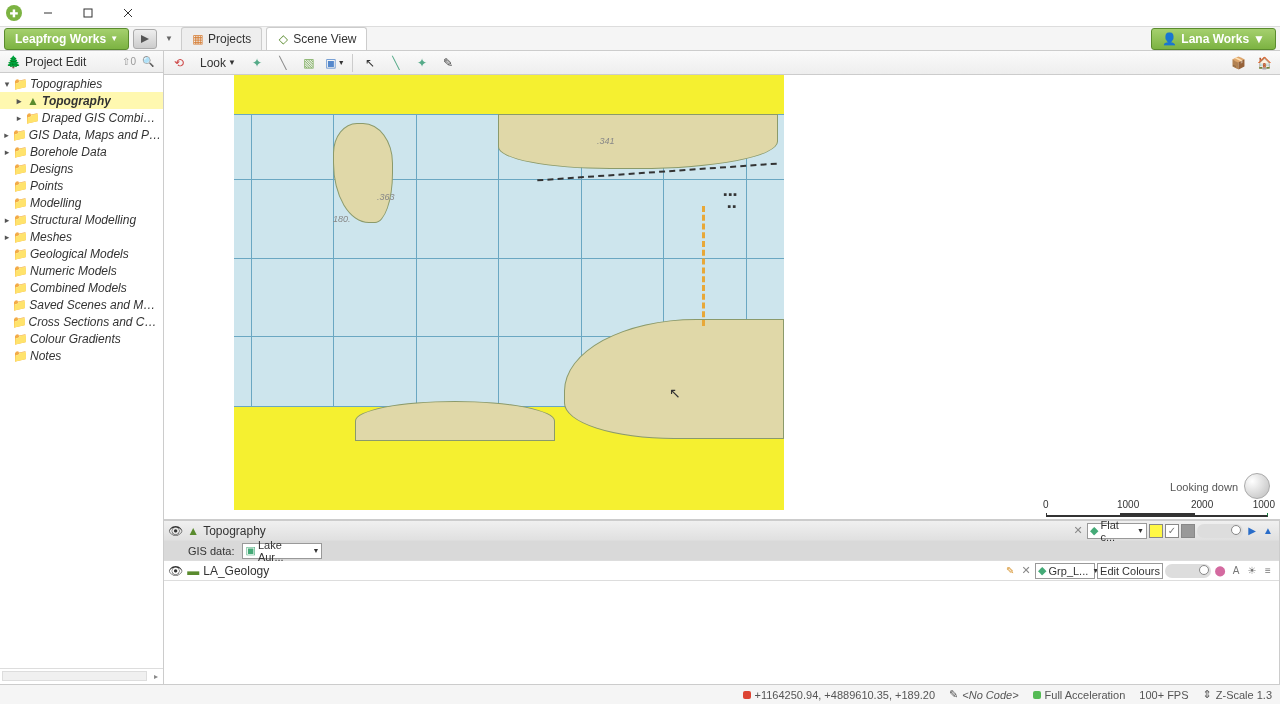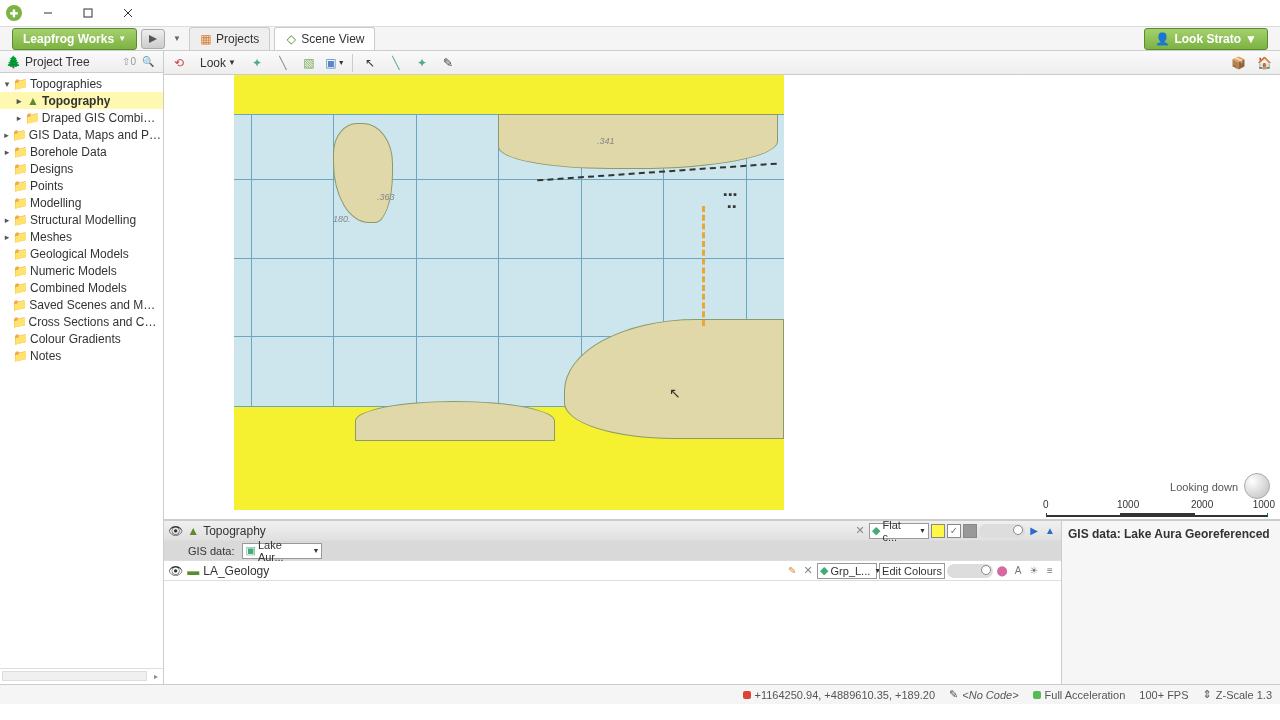--- a/index.html
+++ b/index.html
@@ -6,21 +6,21 @@
 body { font-family: "Segoe UI", Tahoma, sans-serif; font-size: 12px; color: #333; background: #fff; overflow: hidden; width: 1280px; height: 720px; }
 
 
 .titlebar { height: 27px; background: #fff; border-bottom: 1px solid #ddd; display: flex; align-items: center; padding: 0 6px; }
 .titlebar .app-icon { width: 16px; height: 16px; background: #7cb342; border-radius: 50%; margin-right: 6px; display: flex; align-items: center; justify-content: center; color: white; font-size: 10px; font-weight: bold; }
 .titlebar .title { flex: 1; font-size: 12px; color: #555; }
 .titlebar .win-btn { width: 40px; height: 27px; display: flex; align-items: center; justify-content: center; cursor: pointer; }
 .win-btn svg { width: 10px; height: 10px; }
 
 
-.menubar { height: 24px; background: #f5f5f5; border-bottom: 1px solid #ccc; display: flex; align-items: center; padding: 0 12px; }
+.menubar { height: 24px; background: #f5f5f5; border-bottom: 1px solid #ccc; display: flex; align-items: center; padding: 0 4px; }
 .menu-btn { background: linear-gradient(#a5d06e, #7cb342); color: white; padding: 3px 10px; border-radius: 3px; cursor: pointer; display: flex; align-items: center; gap: 4px; font-weight: 600; border: 1px solid #5a8b2e; font-size: 12px; }
 .menu-btn .drop { font-size: 8px; }
 .play-btn { margin-left: 4px; width: 24px; height: 20px; background: linear-gradient(#eee,#ccc); border: 1px solid #aaa; border-radius: 3px; display:flex; align-items:center; justify-content:center; cursor: pointer; }
 .user-btn { margin-left: auto; background: linear-gradient(#a5d06e, #7cb342); color: white; padding: 3px 10px; border-radius: 3px; cursor: pointer; font-weight: 600; border: 1px solid #5a8b2e; display: flex; align-items: center; gap: 4px; font-size: 12px; }
 .tab { margin-left: 4px; padding: 4px 10px; background: #fff; border: 1px solid #ccc; border-bottom: none; border-radius: 3px 3px 0 0; cursor: pointer; display: flex; align-items: center; gap: 4px; font-size: 12px; }
 .tab.inactive { background: #eee; }
 .tab-icon { width: 12px; height: 12px; display: flex; align-items: center; justify-content: center; }
 .drop-arrow { margin-left: 4px; padding: 2px 4px; cursor: pointer; font-size: 8px; color: #666; }
 
 
@@ -29,21 +29,21 @@
 
 .sidebar { width: 164px; background: #fff; border-right: 1px solid #ccc; display: flex; flex-direction: column; }
 .sidebar-header { height: 22px; background: linear-gradient(#fafafa,#eee); border-bottom: 1px solid #ccc; display: flex; align-items: center; padding: 0 6px; gap: 4px; font-size: 12px; }
 .sidebar-header .spacer { flex: 1; }
 .sidebar-header .tool-icon { width: 16px; height: 16px; display: flex; align-items:center; justify-content:center; cursor:pointer; font-size: 10px; color: #999; }
 .tree { flex: 1; padding: 2px 0; overflow: auto; }
 .tree-item { display: flex; align-items: center; height: 17px; padding: 0 2px; gap: 2px; font-size: 12px; cursor: pointer; white-space: nowrap; }
 .tree-item.selected { background: #fff8b0; font-weight: 700; }
 .tree-item .arrow { width: 10px; font-size: 9px; color: #555; text-align: center; }
 .tree-item .folder-icon { width: 14px; height: 12px; display:flex; align-items:center; justify-content: center; }
-.tree-item .label { overflow: hidden; text-overflow: ellipsis; }
+.tree-item .label { overflow: hidden; text-overflow: ellipsis; font-style: italic; }
 .indent-0 { padding-left: 2px; }
 .indent-1 { padding-left: 14px; }
 .sidebar-footer { height: 16px; border-top: 1px solid #ddd; display: flex; }
 .sidebar-footer .scroll { flex: 1; background: #f0f0f0; margin: 2px; border: 1px solid #ddd; height: 10px; }
 
 
 .content { flex: 1; display: flex; flex-direction: column; border-right: none; }
 
 
 .scene-toolbar { height: 24px; background: linear-gradient(#fafafa,#eee); border-bottom: 1px solid #ccc; display: flex; align-items: center; padding: 0 4px; gap: 4px; }
@@ -141,31 +141,31 @@
   <div class="tab inactive">
     <span class="tab-icon" style="color:#d67a2e">▦</span>
     <span>Projects</span>
   </div>
   <div class="tab">
     <span class="tab-icon" style="color:#5a8b2e">◇</span>
     <span>Scene View</span>
   </div>
   <div class="user-btn">
     <span>👤</span>
-    <span>Look Strato</span>
+    <span>Lana Works</span>
     <span class="drop">▼</span>
   </div>
 </div>
 
 <div class="main">
 
   <div class="sidebar">
     <div class="sidebar-header">
       <span>🌲</span>
-      <span>Project Tree</span>
+      <span>Project Edit</span>
       <span class="spacer"></span>
       <span class="tool-icon">⇧<span>0</span></span>
       <span class="tool-icon">🔍</span>
     </div>
     <div class="tree">
       <div class="tree-item indent-0">
           <span class="arrow">▾</span>
           <span class="folder-icon">📁</span>
           <span class="label">Topographies</span>
         </div>
@@ -403,24 +403,20 @@
                 <div class="knob"></div>
               </div>
             <span class="ctrl-icon pink">⬤</span>
             <span class="ctrl-icon">A</span>
             <span class="ctrl-icon">☀</span>
             <span class="ctrl-icon">≡</span>
           </div>
         </div>
 
         <div class="shape-body"></div>
-      </div>
-      <div class="detail-panel">
-        <span class="bold">GIS data:</span>
-        <span class="bold">Lake Aura Georeferenced</span>
       </div>
     </div>
 
   </div>
 </div>
 
 <div class="statusbar">
   <span class="spacer"></span>
   <span class="status-chip">
       <span class="dot red"></span>

